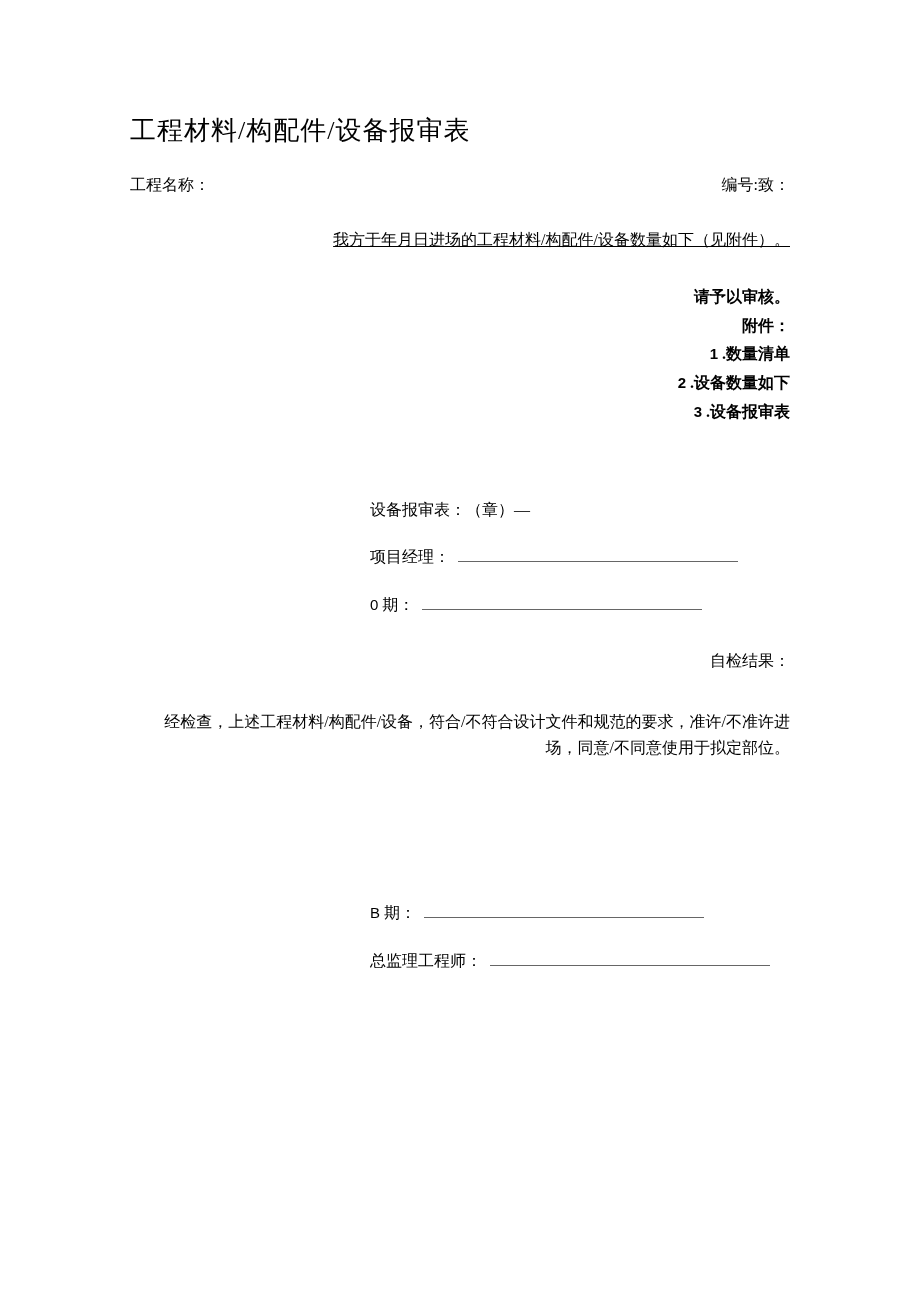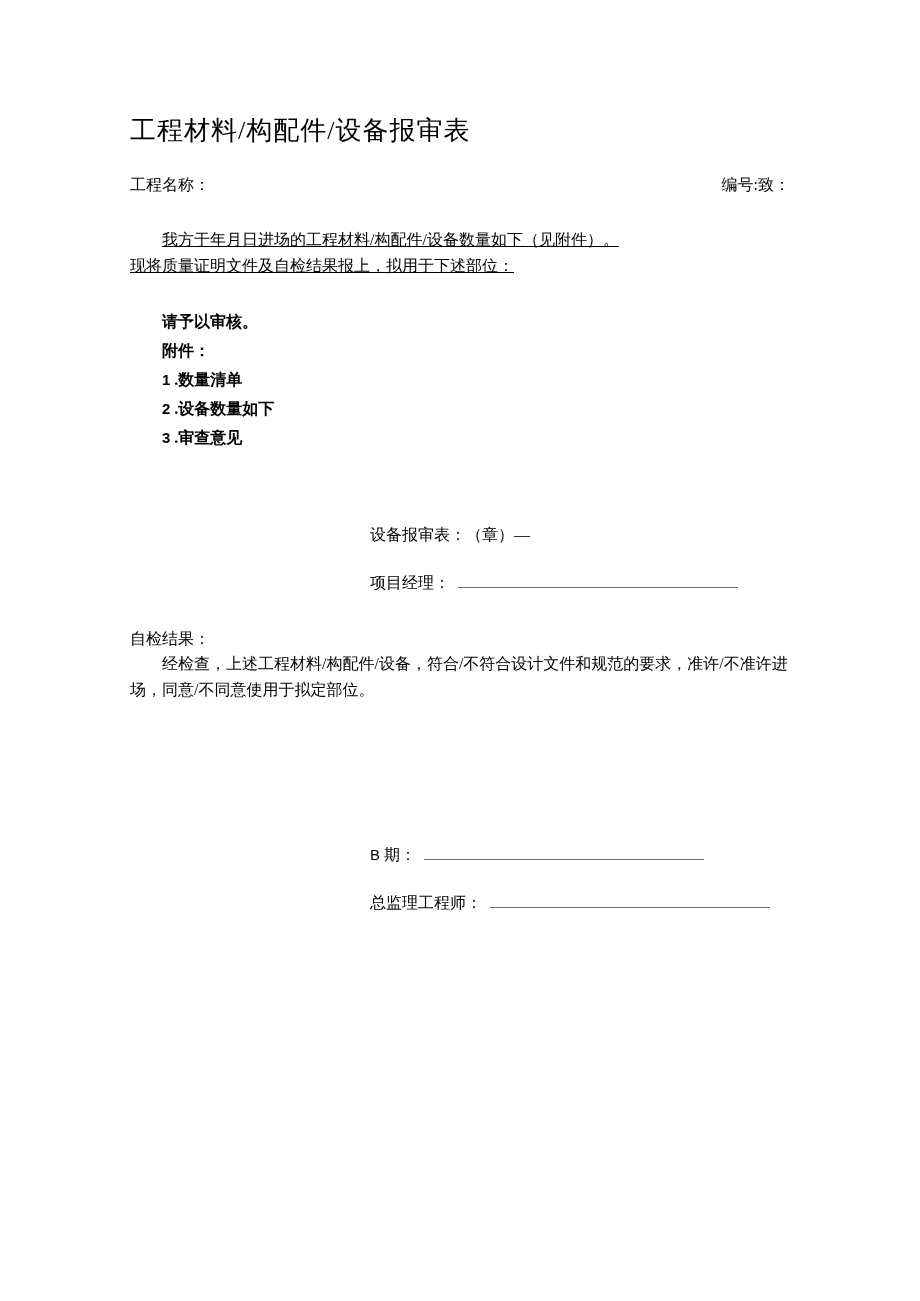--- a/index.html
+++ b/index.html
@@ -1,18 +1,19 @@
 <!DOCTYPE html>
 <html><head>
   <meta charset="utf-8">
   <style>
     * {
       margin: 0;
       padding: 0;
       box-sizing: border-box;
+      text-align: right;
     }
     body {
       font-family: "SimSun", "宋体", serif;
       font-size: 16px;
       color: #000;
       background: #fff;
       width: 920px;
       padding: 110px 130px 100px 130px;
       line-height: 1.6;
     }
@@ -79,50 +80,53 @@
 
 <h1 class="title">工程材料/构配件/设备报审表</h1>
 
 <div class="header-row">
   <span>工程名称：</span>
   <span>编号:致：</span>
 </div>
 
 <div class="body-text">
   <p class="indent-1">我方于年月日进场的工程材料/构配件/设备数量如下（见附件）。</p>
-  <p>现将质量证明文件及自检结果报上，拟用于下述部位：</p>
 </div>
 
 <div class="list-section">
   <p class="list-item">请予以审核。</p>
   <p class="list-item">附件：</p>
   <p class="list-item">
     <span class="list-num">1</span><span> .数量清单</span>
   </p>
   <p class="list-item">
     <span class="list-num">2</span><span> .设备数量如下</span>
   </p>
   <p class="list-item">
-    <span class="list-num">3</span><span> .审查意见</span>
+    <span class="list-num">3</span><span> .设备报审表</span>
   </p>
 </div>
 
 <div class="sig-block">
   <div class="sig-line">
     <span class="sig-label">设备报审表：（章）—</span>
   </div>
   <div class="sig-line">
     <span class="sig-label">项目经理：</span>
     <span class="underline"></span>
   </div>
+  <div class="sig-line">
+    <span class="sig-label"><span class="west-char">0</span><span> 期：</span></span>
+    <span class="underline"></span>
+  </div>
 </div>
 
 <div class="opinion-section">
   <p>自检结果：</p>
-  <p style="text-indent: 2em;">经检查，上述工程材料/构配件/设备，符合/不符合设计文件和规范的要求，准许/不准许进场，同意/不同意使用于拟定部位。</p>
+  <p style="text-indent: 2em; margin-top: 36px;">经检查，上述工程材料/构配件/设备，符合/不符合设计文件和规范的要求，准许/不准许进场，同意/不同意使用于拟定部位。</p>
 </div>
 
 <div class="sig-block">
   <div class="sig-line">
     <span class="sig-label"><span class="west-char">B</span><span> 期：</span></span>
     <span class="underline"></span>
   </div>
   <div class="sig-line">
     <span class="sig-label">总监理工程师：</span>
     <span class="underline"></span>

